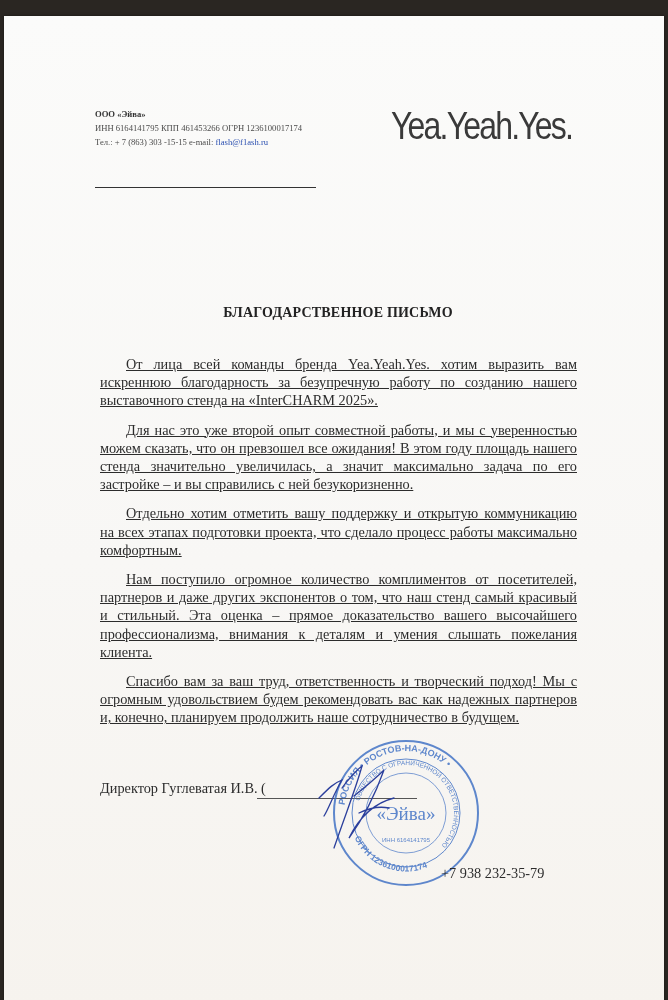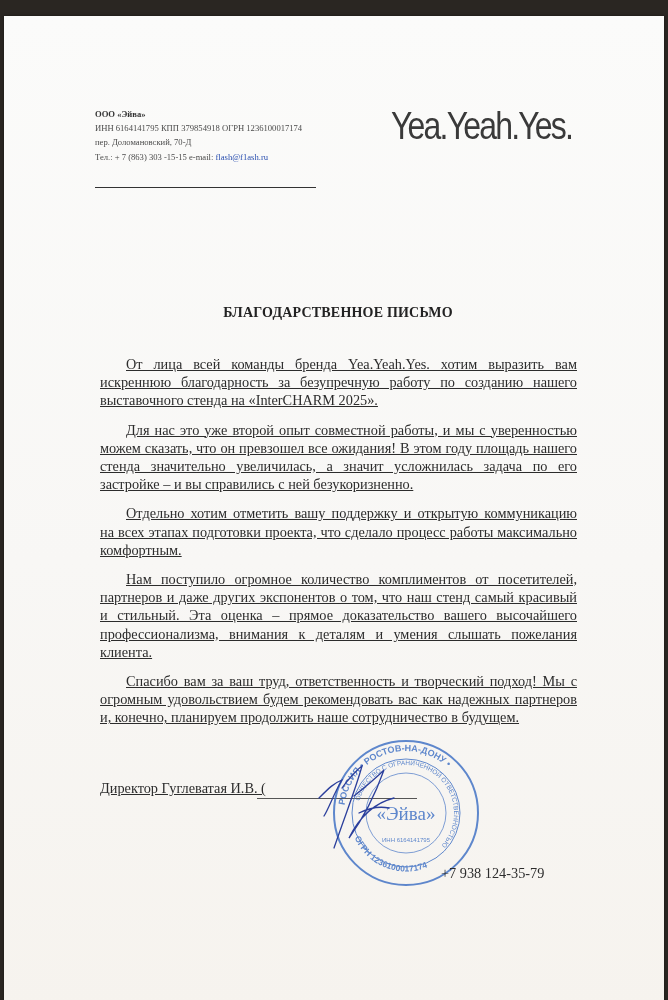--- a/index.html
+++ b/index.html
@@ -36,54 +36,53 @@
     position: absolute; left: 0; width: 668px; top: 289px; text-align: center;
     font-weight: bold; font-size: 14px; color: #222; letter-spacing: 0.2px;
   }
   .body {
     position: absolute; left: 96px; top: 339px; width: 477px;
     font-size: 14.3px; line-height: 18.2px; color: #2c2c2c;
     text-align: justify;
   }
   .body p { margin: 0 0 11px 0; text-indent: 26px; text-decoration: underline; }
   .sign {
-    position: absolute; left: 96px; top: 764px; font-size: 14.3px; color: #2c2c2c; text-decoration: underline;
+    position: absolute; left: 96px; top: 764px; font-size: 14.3px; color: #2c2c2c;
   }
   .sign-line {
     position: absolute; left: 253px; top: 782px; width: 160px; height: 1px; background: #555;
   }
   .contact-label {
     position: absolute; left: 96px; top: 849px; font-size: 14.3px; color: #2c2c2c;
   }
   .contact-phone {
     position: absolute; left: 437px; top: 849px; font-size: 14.3px; color: #2c2c2c;
   }
   .stamp { position: absolute; left: 327px; top: 722px; width: 150px; height: 150px; opacity: 0.82; }
   .signature { position: absolute; left: 300px; top: 742px; width: 110px; height: 100px; }
 </style>
 </head>
 <body>
 
 <div class="sheet">
 
   <div class="req">
     <div class="org">ООО «Эйва»</div>
-    <div>ИНН 6164141795 КПП 379854918 ОГРН 1236100017174</div>
-    <div>пер. Доломановский, 70-Д</div>
+    <div>ИНН 6164141795 КПП 461453266 ОГРН 1236100017174</div>
     <div><span>Тел.: + 7 (863) 303 -15-15 e-mail: </span><a>flash@f1ash.ru</a></div>
   </div>
   <div class="req-rule"></div>
 
   <div class="brand">Yea.Yeah.Yes.</div>
 
   <div class="title">БЛАГОДАРСТВЕННОЕ ПИСЬМО</div>
 
   <div class="body">
     <p>От лица всей команды бренда Yea.Yeah.Yes. хотим выразить вам искреннюю благодарность за безупречную работу по созданию нашего выставочного стенда на «InterCHARM 2025».</p>
-    <p>Для нас это уже второй опыт совместной работы, и мы с уверенностью можем сказать, что он превзошел все ожидания! В этом году площадь нашего стенда значительно увеличилась, а значит усложнилась задача по его застройке – и вы справились с ней безукоризненно.</p>
+    <p>Для нас это уже второй опыт совместной работы, и мы с уверенностью можем сказать, что он превзошел все ожидания! В этом году площадь нашего стенда значительно увеличилась, а значит максимально задача по его застройке – и вы справились с ней безукоризненно.</p>
     <p>Отдельно хотим отметить вашу поддержку и открытую коммуникацию на всех этапах подготовки проекта, что сделало процесс работы максимально комфортным.</p>
     <p>Нам поступило огромное количество комплиментов от посетителей, партнеров и даже других экспонентов о том, что наш стенд самый красивый и стильный. Эта оценка – прямое доказательство вашего высочайшего профессионализма, внимания к деталям и умения слышать пожелания клиента.</p>
     <p>Спасибо вам за ваш труд, ответственность и творческий подход! Мы с огромным удовольствием будем рекомендовать вас как надежных партнеров и, конечно, планируем продолжить наше сотрудничество в будущем.</p>
   </div>
 
   <div class="sign">Директор Гуглеватая И.В. (</div>
   <div class="sign-line"></div>
 
   <svg class="stamp" viewBox="0 0 150 150">
     <defs>
@@ -104,14 +103,14 @@
     <text x="75" y="104" text-anchor="middle" fill="#3d6fc4" font-size="6" font-family="Liberation Sans, sans-serif">ИНН 6164141795</text>
     <text fill="#3d6fc4" font-size="8.5" font-weight="bold" font-family="Liberation Sans, sans-serif">
       <textPath href="#botArc" startOffset="8%">ОГРН 1236100017174</textPath>
     </text>
   </svg>
 
   <svg class="signature" viewBox="0 0 110 100">
     <path d="M15,40 C25,30 30,25 38,22 C30,35 25,50 20,58 M38,30 C45,20 55,10 58,8 C52,30 42,55 30,90 M50,38 C60,30 72,20 80,12 C70,40 58,62 45,80 C55,60 70,45 90,40 M55,55 C65,50 75,48 85,50" fill="none" stroke="#2b3f9c" stroke-width="1.3" stroke-linecap="round"></path>
   </svg>
 
-  <div class="contact-phone">+7 938 124-35-79</div>
+  <div class="contact-phone">+7 938 232-35-79</div>
 </div>
 
 </body></html>

